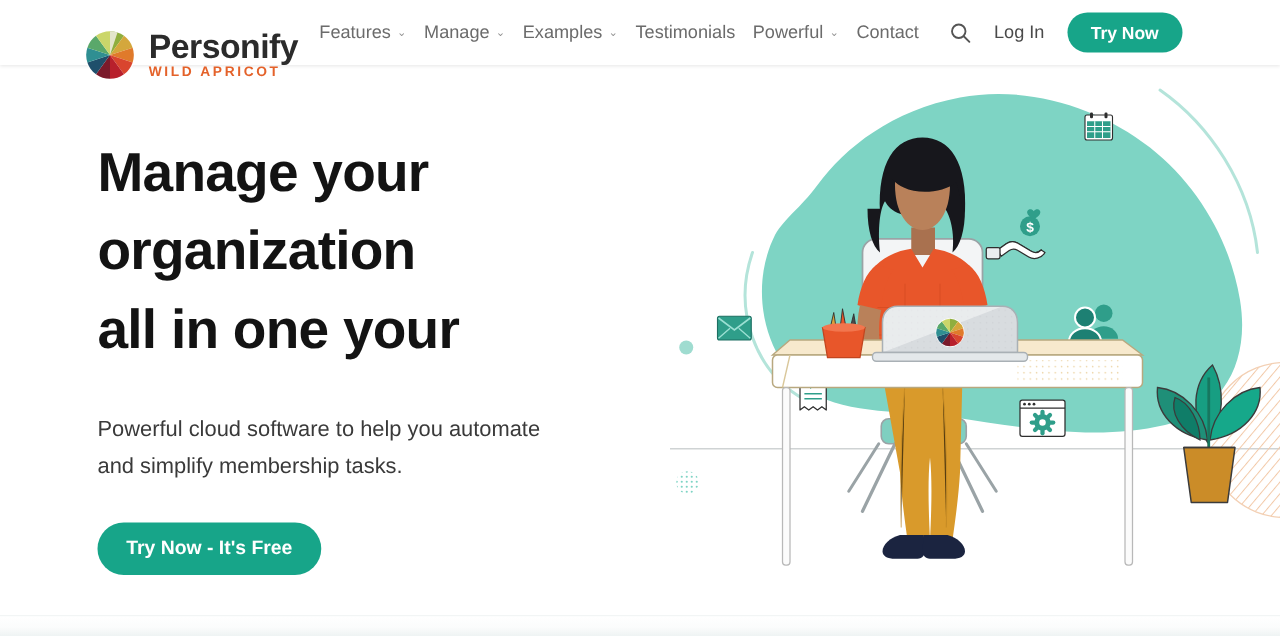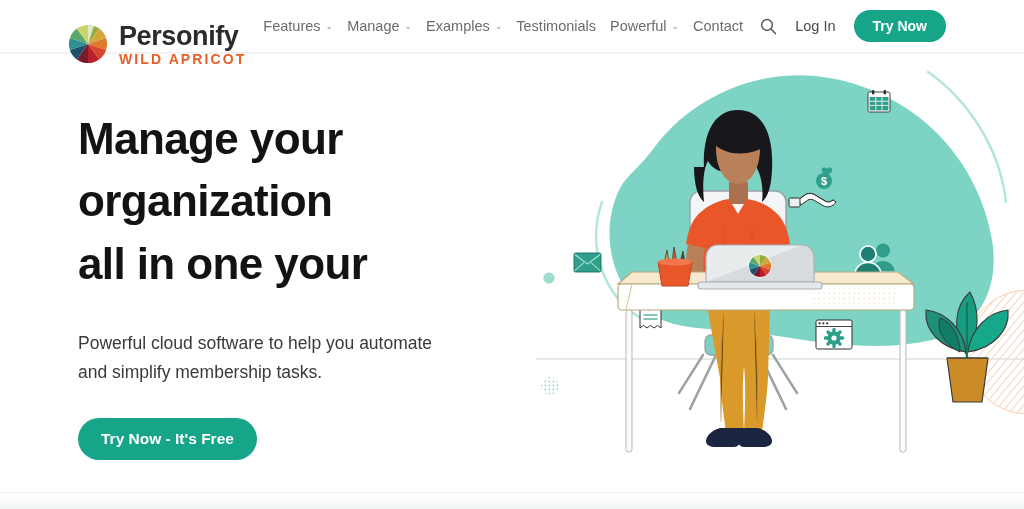--- a/index.html
+++ b/index.html
@@ -26,21 +26,21 @@
     width: 40px; height: 40px; border-radius: 50%;
     position: relative; overflow: hidden; flex: 0 0 auto;
     background: #ffffff;
   }
   .brand-text { margin-left: 11px; line-height: 1; }
   .brand-name {
     font-size: 27px; font-weight: bold; color: #2b2b2b;
     letter-spacing: -0.4px; display: block;
   }
   .brand-sub {
-    font-size: 14px; font-weight: bold; color: #e4622a;
+    font-size: 11px; font-weight: bold; color: #e4622a;
     letter-spacing: 2.1px; display: block; margin-top: 2px;
   }
 
   .nav { display: flex; align-items: center; margin-left: 17px; gap: 14px; }
   .nav-item {
     font-size: 14.5px; color: #6b6b6b; cursor: pointer;
     display: flex; align-items: center; gap: 5px; white-space: nowrap;
   }
   .caret { font-size: 9px; color: #8e8e8e; line-height: 1; }
 

